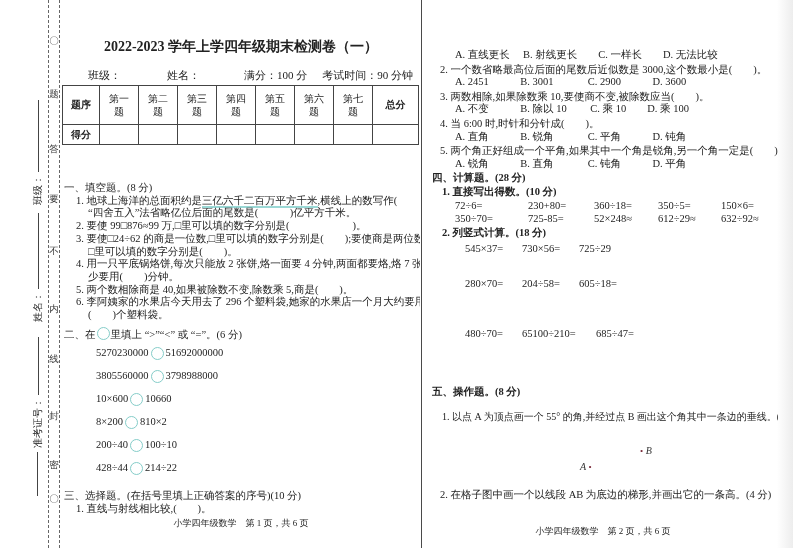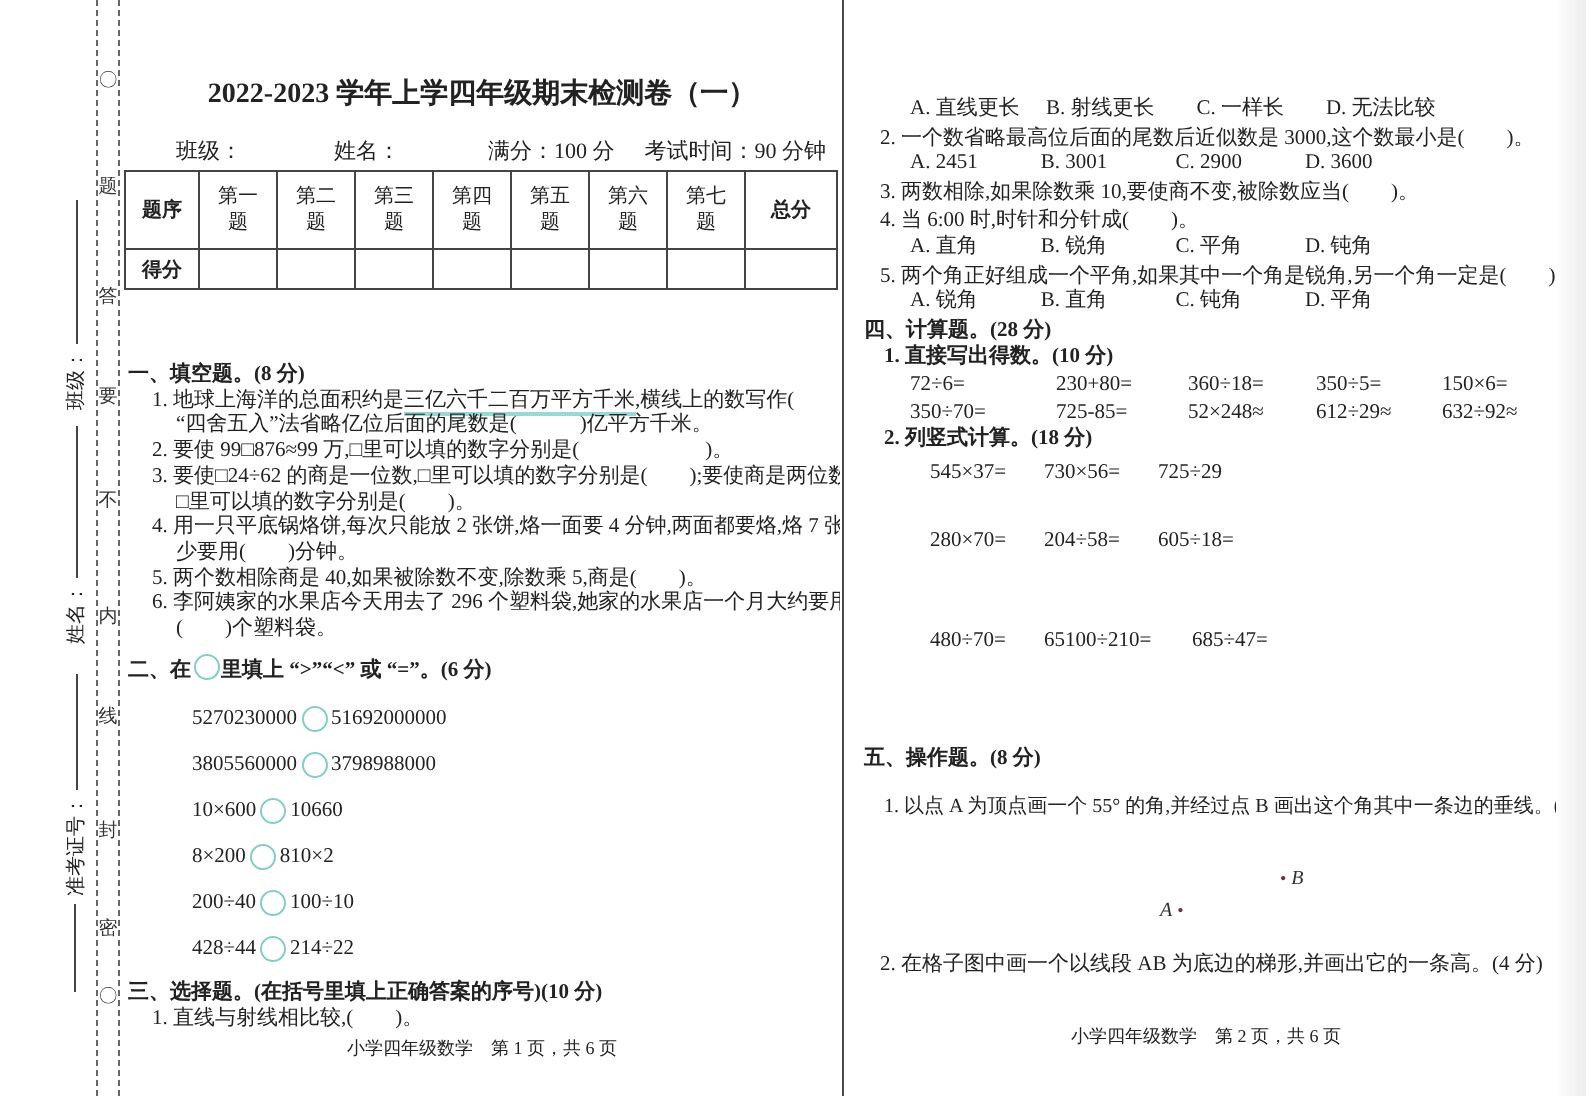--- a/index.html
+++ b/index.html
@@ -30,27 +30,27 @@
   .info-row .name-lab  { margin-right:44px; }
   .info-row .score-lab { margin-right:15px; }
   table.score { border-collapse:collapse; margin-top:2px; width:356px; table-layout:fixed; font-size:10px; }
   table.score td { border:1px solid #444; text-align:center; vertical-align:middle; padding:0; }
   table.score .hrow td { height:38px; }
   table.score .srow td { height:19px; }
   .cell-wrap { display:inline-block; width:24px; line-height:13px; }
   .bold { font-weight:bold; }
   .sec { font-size:10.5px; line-height:12.7px; white-space:nowrap; }
   .sec1 { margin-top:37px; }
-  .sec-title { font-weight:bold; padding-left:2px; }
+  .sec-title { font-weight:normal; padding-left:2px; }
   .item { padding-left:14px; }
   .cont { padding-left:26px; }
   .hl-underline { border-bottom:2px solid #9ad8d5; }
   .sec2 { margin-top:5px; }
   .comp-list { margin-top:6px; }
-  .comp-row { display:flex; align-items:center; height:23px; padding-left:34px; }
+  .comp-row { display:flex; height:23px; padding-left:34px; }
   .comp-circle { display:inline-block; width:11px; height:11px; border:1px solid #85cdc9;
     border-radius:50%; margin:0 2px; flex:0 0 auto; }
   .circle-inline { display:inline-block; width:11px; height:11px; border:1px solid #85cdc9;
     border-radius:50%; vertical-align:-2px; margin:0 1px; }
   .sec3 { margin-top:5px; }
   .p1-footer { text-align:center; font-size:9px; margin-top:1px; color:#222; }
 
   
   .page2 { position:absolute; left:428px; top:0; width:350px; height:548px; overflow:hidden;
     font-size:10.5px; line-height:12.6px; }
@@ -211,20 +211,21 @@
 
     <div class="p1-footer">小学四年级数学　第 1 页，共 6 页</div>
   </div>
 
   <div class="page2">
     <div class="p2-flow">
       <div class="opt">A. 直线更长　 B. 射线更长　　C. 一样长　　D. 无法比较</div>
       <div class="q">2. 一个数省略最高位后面的尾数后近似数是 3000,这个数最小是(　　)。</div>
       <div class="opt">A. 2451　　　B. 3001　　　 C. 2900　　　D. 3600</div>
       <div class="q">3. 两数相除,如果除数乘 10,要使商不变,被除数应当(　　)。</div>
+      <div class="opt">A. 不变　　　B. 除以 10　　 C. 乘 10　　D. 乘 100</div>
       <div class="q">4. 当 6:00 时,时针和分针成(　　)。</div>
       <div class="opt">A. 直角　　　B. 锐角　　　 C. 平角　　　D. 钝角</div>
       <div class="q">5. 两个角正好组成一个平角,如果其中一个角是锐角,另一个角一定是(　　)。</div>
       <div class="opt">A. 锐角　　　B. 直角　　　 C. 钝角　　　D. 平角</div>
 
       <div class="sec4-title">四、计算题。(28 分)</div>
       <div class="sub">1. 直接写出得数。(10 分)</div>
       <div class="m-row">
         <span class="m1">72÷6=</span>
         <span class="m2">230+80=</span>

